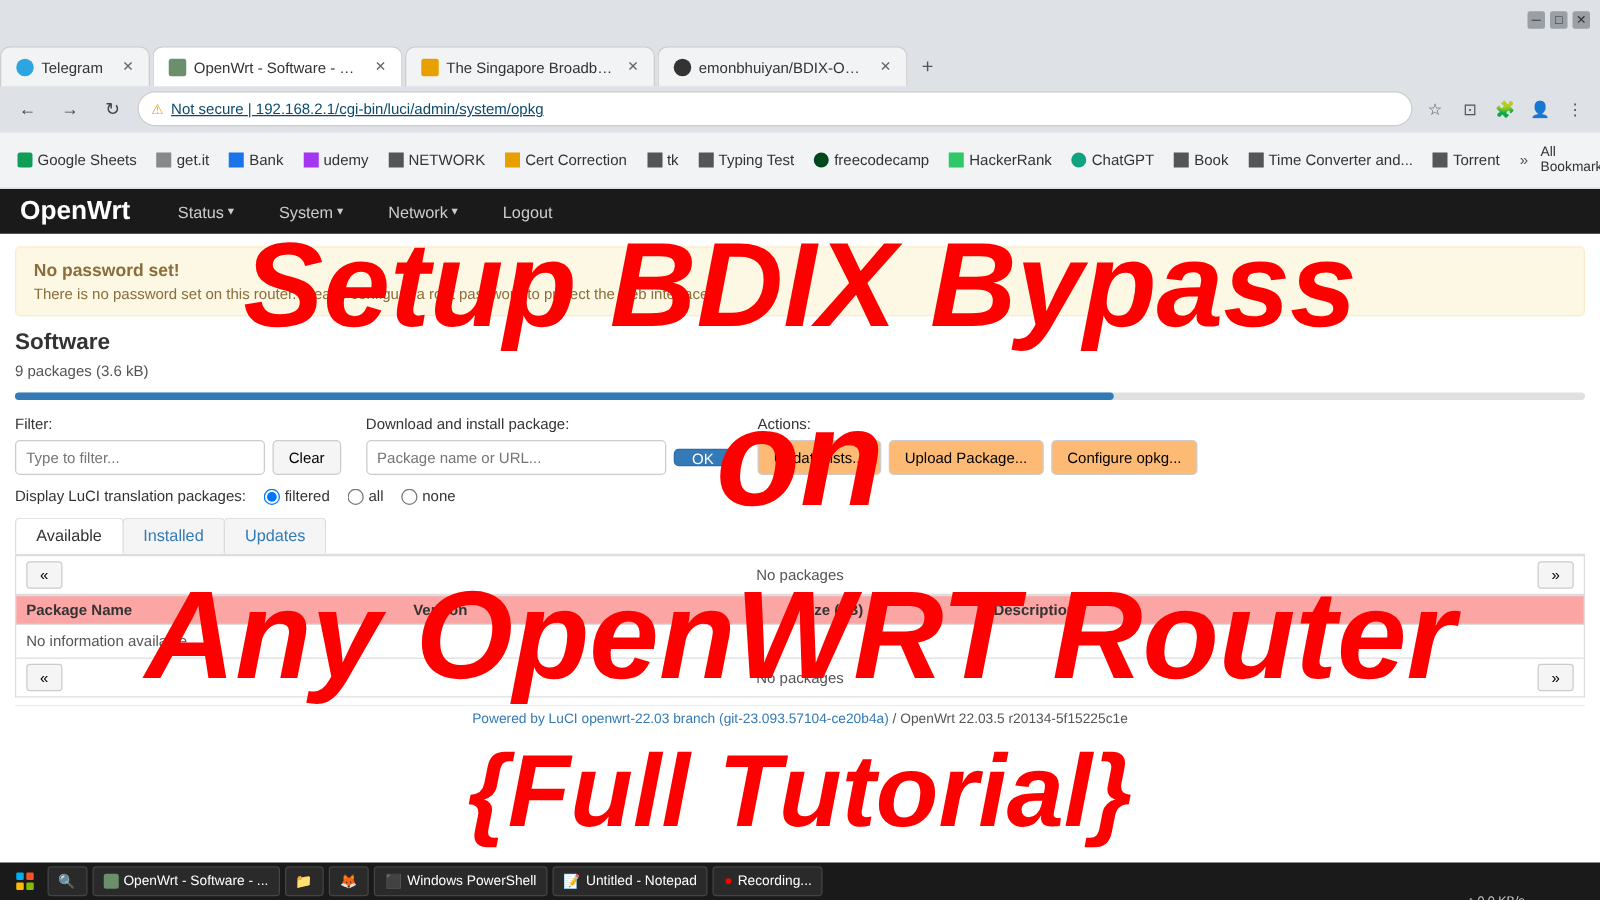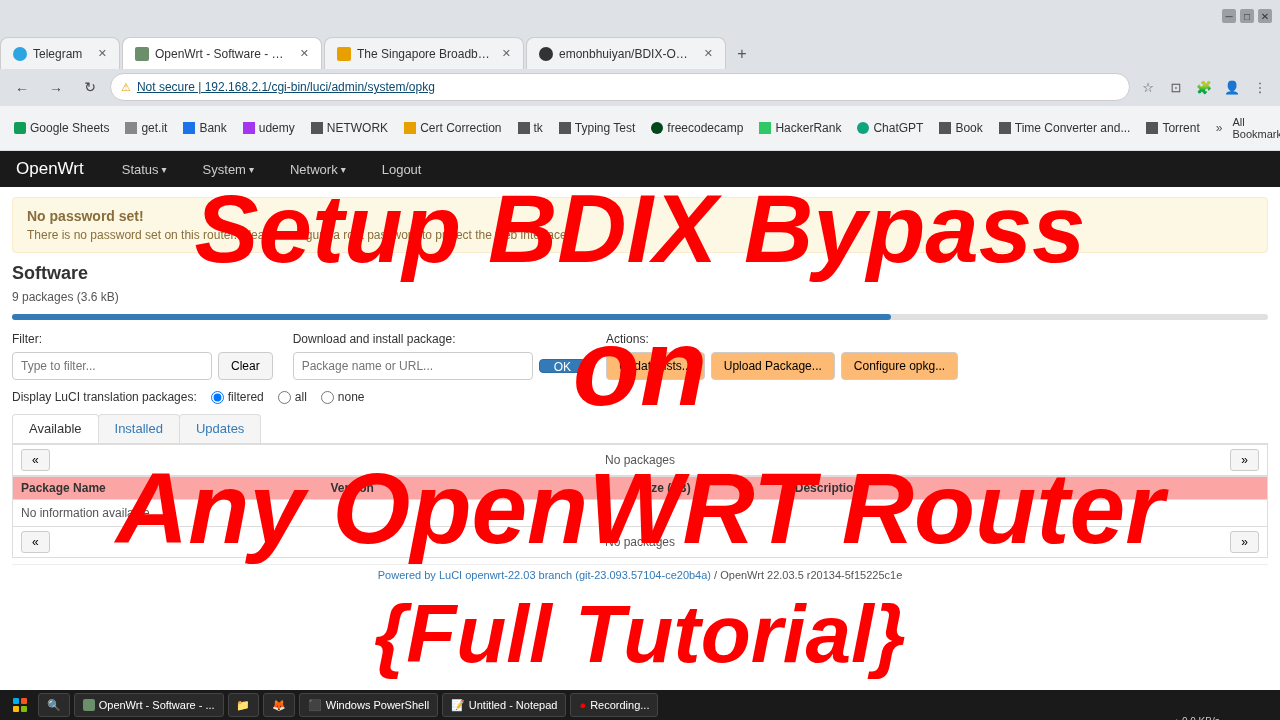--- a/index.html
+++ b/index.html
@@ -35,21 +35,21 @@
     .bookmarks-bar { display: flex; align-items: center; height: 45px; background: #f1f3f4; padding: 0 8px; gap: 4px; border-bottom: 1px solid #ddd; font-size: 12px; overflow: hidden; }
     .bookmark-item { display: flex; align-items: center; gap: 4px; padding: 2px 6px; cursor: pointer; border-radius: 4px; white-space: nowrap; color: #333; }
     .bm-favicon { width: 12px; height: 12px; }
     .bm-more { margin-left: auto; padding: 2px 6px; cursor: pointer; color: #555; }
 
     
     .page-content { background: #fff; height: calc(720px - 32px - 36px - 38px - 30px - 30px); overflow: hidden; position: relative; }
 
     
     .openwrt-nav { background: #1a1a1a; color: #fff; height: 36px; display: flex; align-items: center; padding: 0 16px; gap: 20px; }
-    .openwrt-logo { font-size: 17px; font-weight: normal; color: #fff; margin-right: 10px; }
+    .openwrt-logo { font-size: 21px; font-weight: bold; color: #fff; margin-right: 10px; }
     .nav-item { color: #ccc; font-size: 13px; cursor: pointer; padding: 4px 8px; display: flex; align-items: center; gap: 3px; }
     .nav-dropdown-arrow { font-size: 10px; }
 
     
     .warning-banner { background: #fcf8e3; border: 1px solid #faebcc; margin: 10px 12px; padding: 10px 14px; border-radius: 4px; }
     .warning-title { font-size: 14px; font-weight: bold; color: #8a6d3b; margin-bottom: 4px; }
     .warning-text { font-size: 12px; color: #8a6d3b; }
 
     
     .software-section { padding: 0 12px; }

